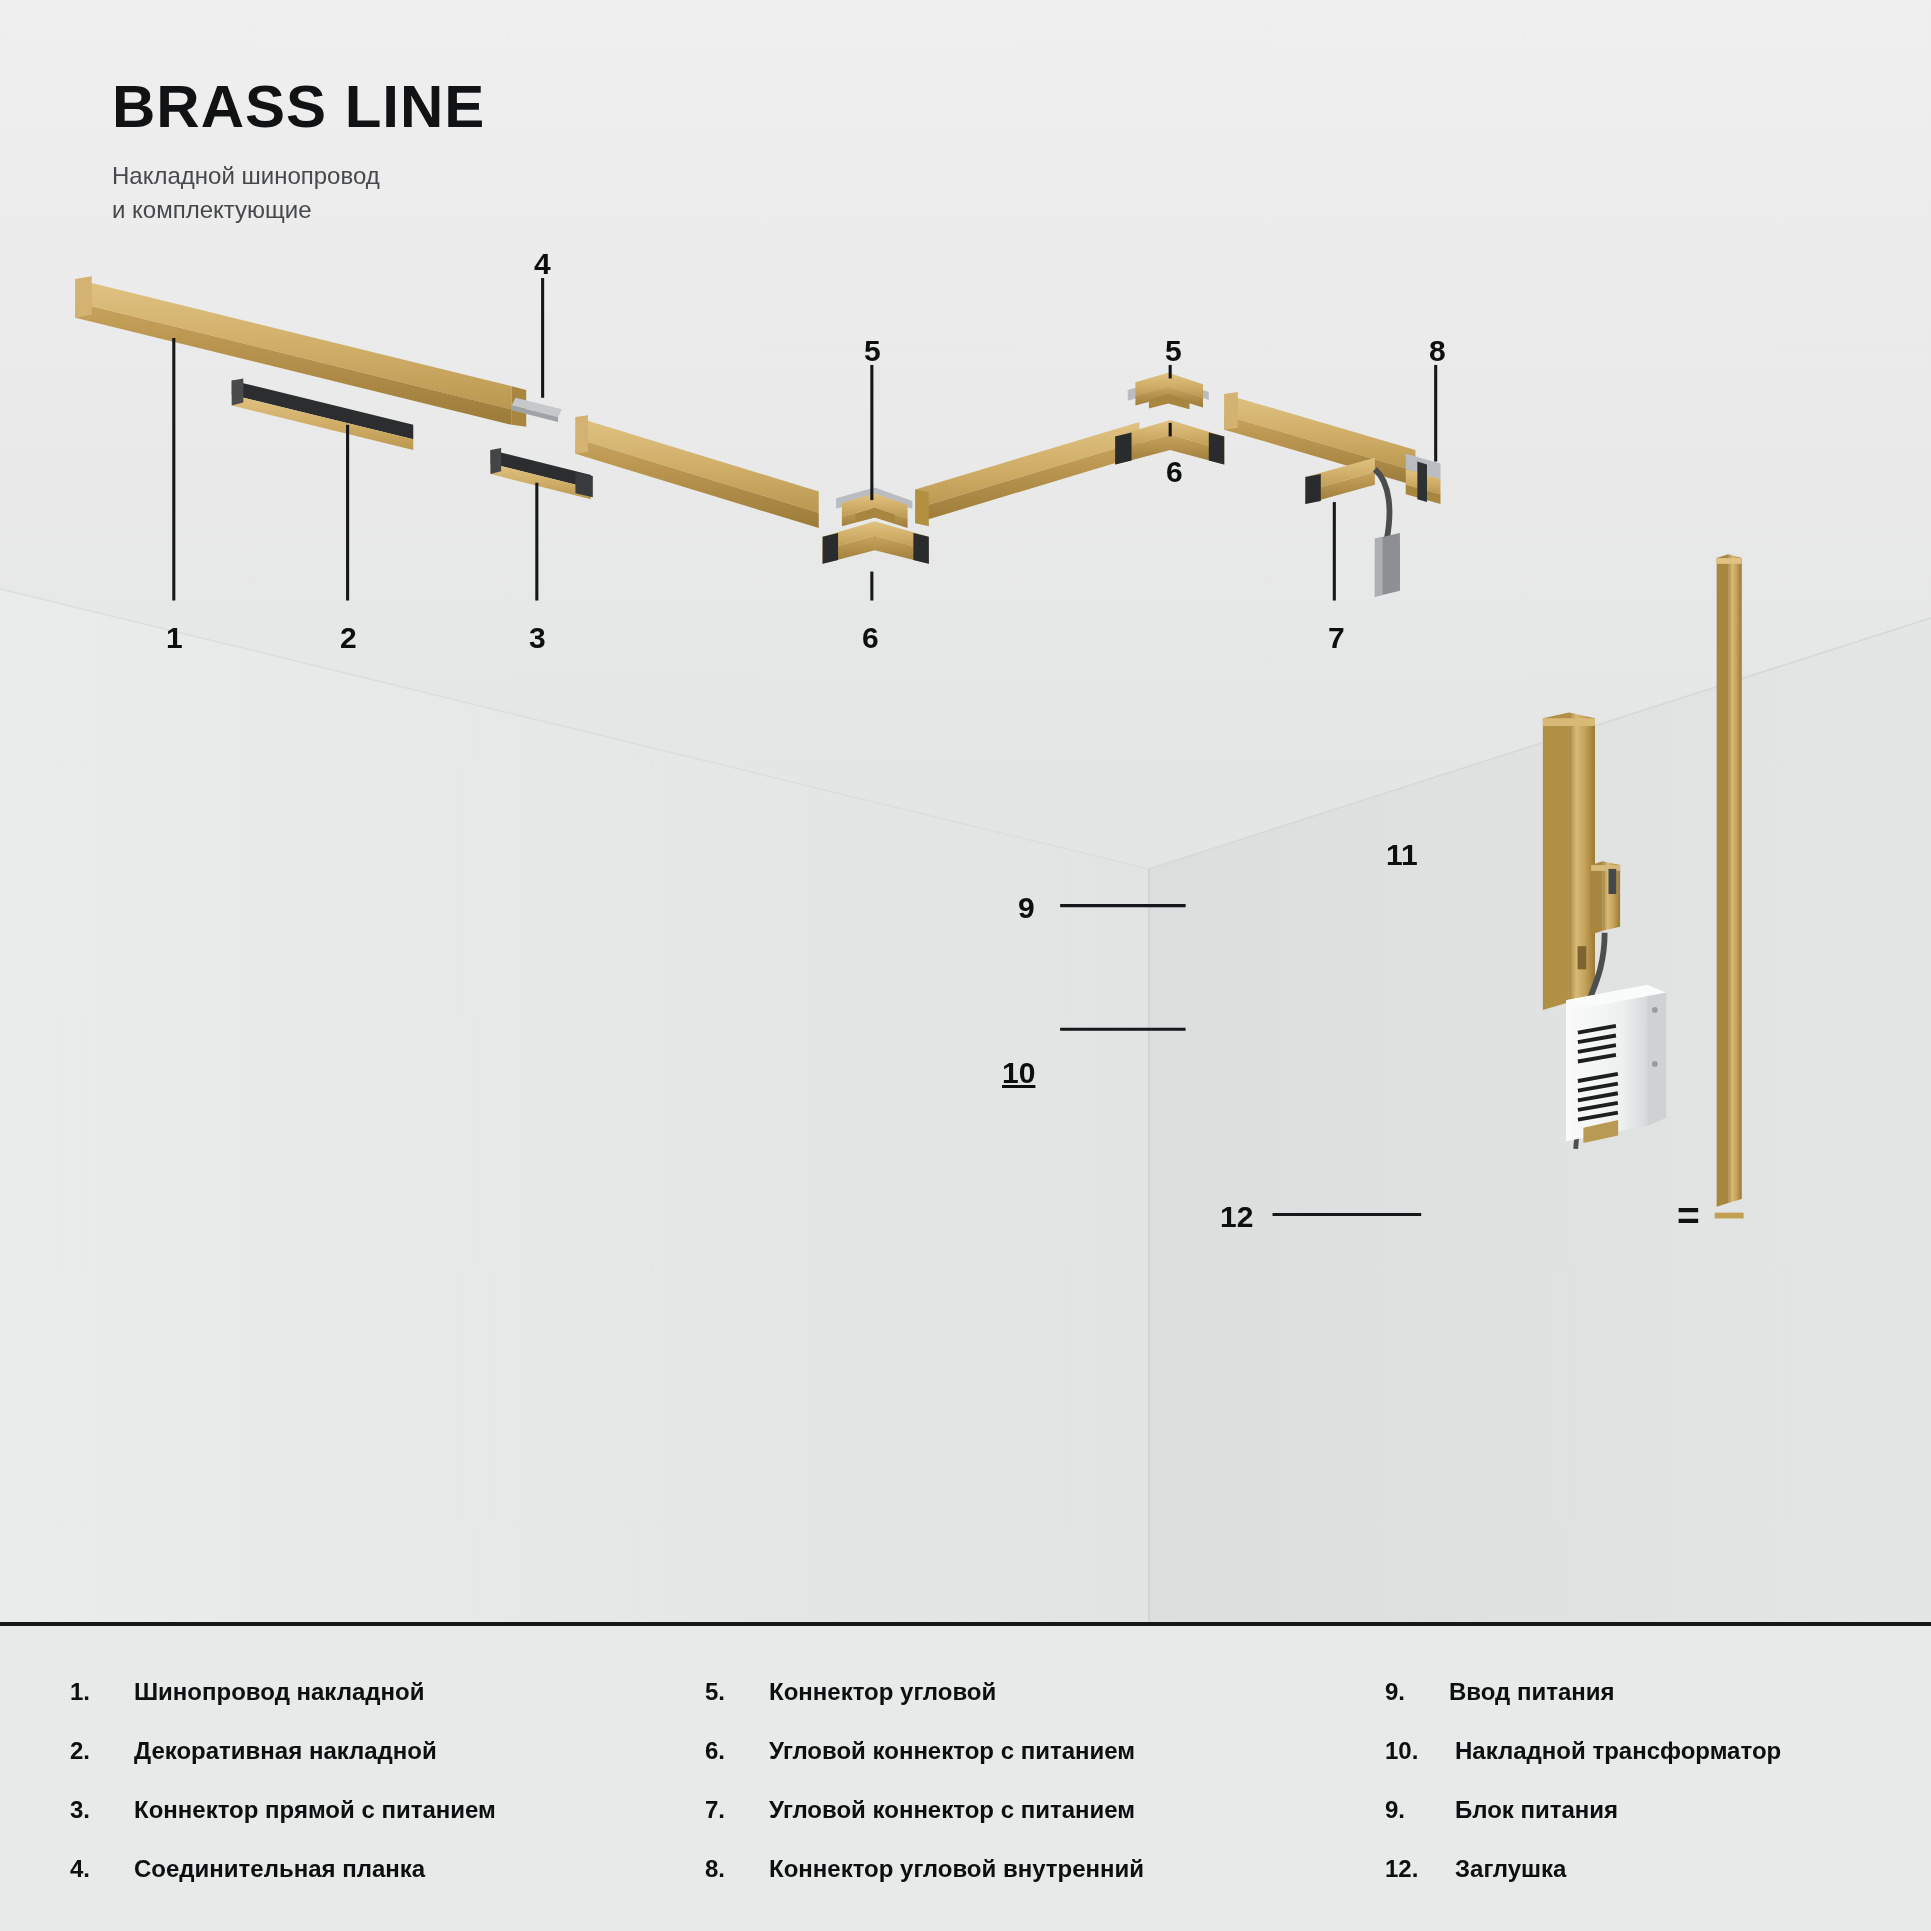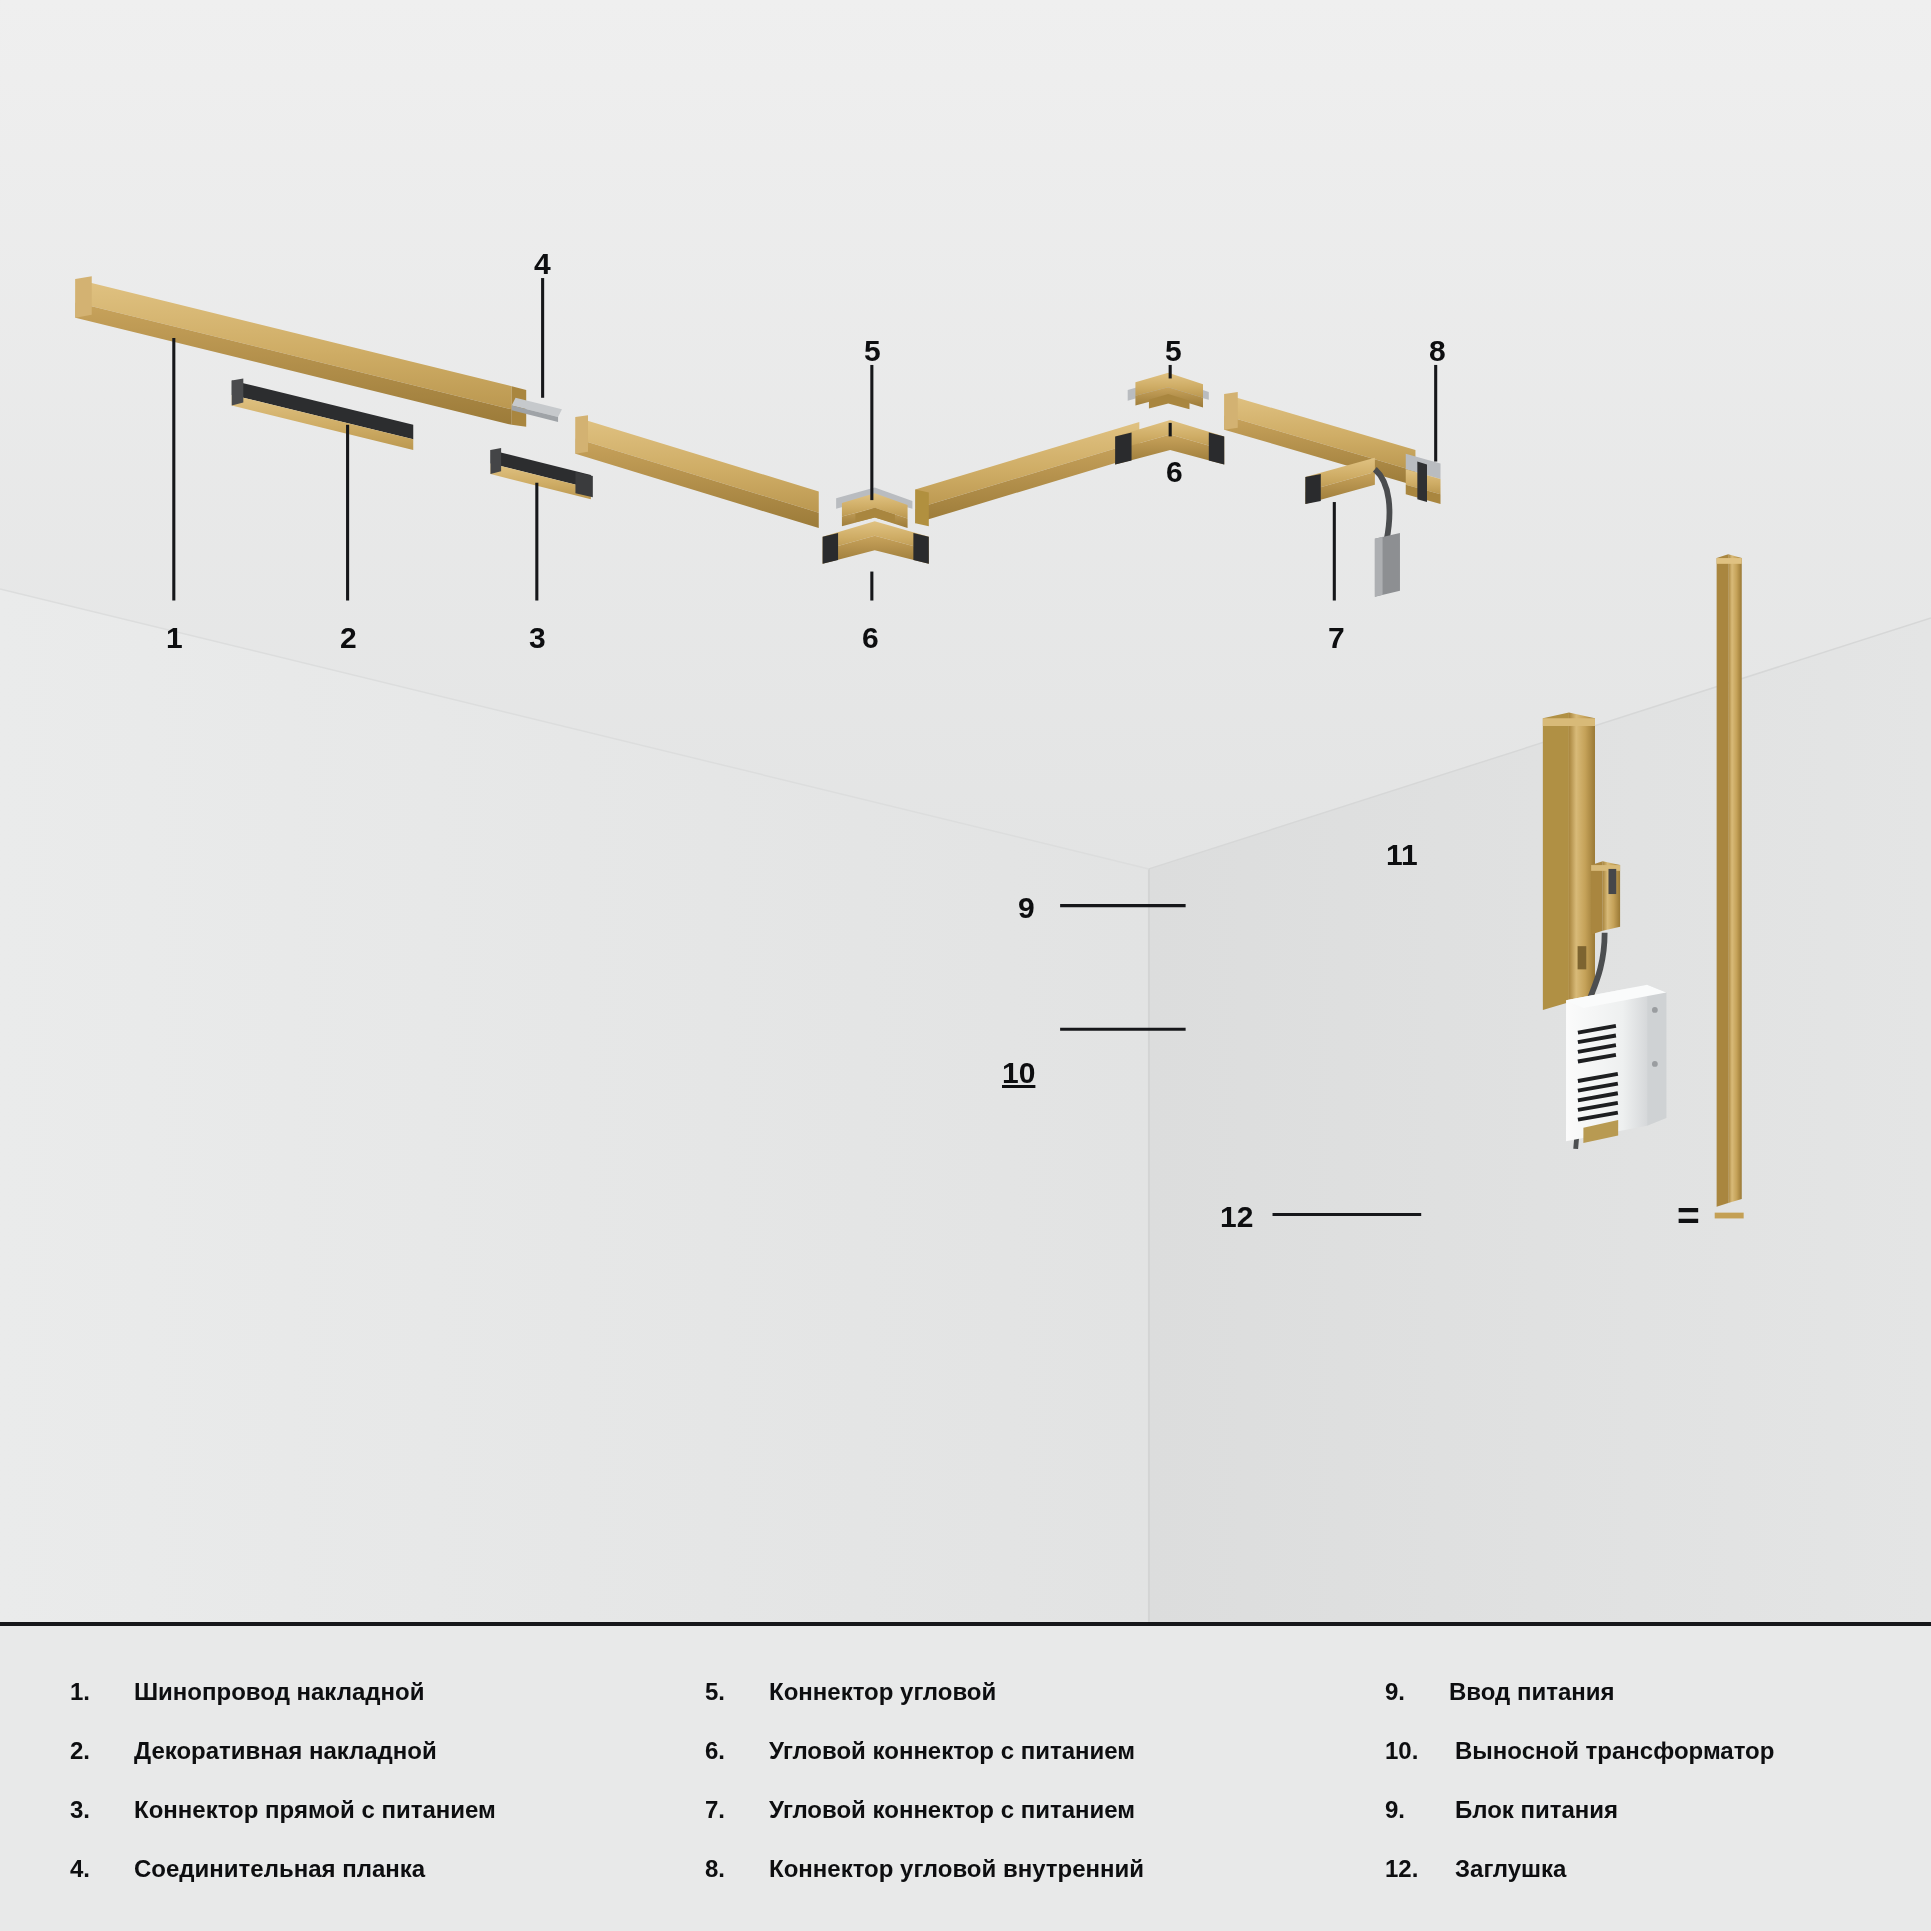--- a/index.html
+++ b/index.html
@@ -271,20 +271,27 @@
       <line x1="1212" y1="378" x2="1212" y2="392"></line>
       <line x1="1212" y1="438" x2="1212" y2="452"></line>
       <line x1="1382" y1="520" x2="1382" y2="622"></line>
       <line x1="1487" y1="378" x2="1487" y2="478"></line>
       <line x1="1098" y1="938" x2="1228" y2="938"></line>
       <line x1="1098" y1="1066" x2="1228" y2="1066"></line>
       <line x1="1318" y1="1258" x2="1472" y2="1258"></line>
     </g>
   </svg>
 
+  <div id="header">
+    <div id="brand-title">BRASS LINE</div>
+    <div id="brand-subtitle">
+      <span>Накладной шинопровод</span>
+      <span>и комплектующие</span>
+    </div>
+  </div>
 
   <div id="callout-layer">
       <div class="callout-num" style="left: 166px; top: 623px;">1</div>
       <div class="callout-num" style="left: 340px; top: 623px;">2</div>
       <div class="callout-num" style="left: 529px; top: 623px;">3</div>
       <div class="callout-num" style="left: 534px; top: 249px;">4</div>
       <div class="callout-num" style="left: 864px; top: 336px;">5</div>
       <div class="callout-num" style="left: 862px; top: 623px;">6</div>
       <div class="callout-num" style="left: 1165px; top: 336px;">5</div>
       <div class="callout-num" style="left: 1166px; top: 457px;">6</div>
@@ -338,21 +345,21 @@
           <span class="legend-label">Коннектор угловой внутренний</span>
         </div>
       </div>
     <div class="legend-col c3">
         <div class="legend-item">
           <span class="legend-idx">9.</span>
           <span class="legend-label">Ввод питания</span>
         </div>
         <div class="legend-item">
           <span class="legend-idx wide">10.</span>
-          <span class="legend-label">Выносной трансформатор</span>
+          <span class="legend-label">Накладной трансформатор</span>
         </div>
         <div class="legend-item">
           <span class="legend-idx wide">9.</span>
           <span class="legend-label">Блок питания</span>
         </div>
         <div class="legend-item">
           <span class="legend-idx wide">12.</span>
           <span class="legend-label">Заглушка</span>
         </div>
       </div>

